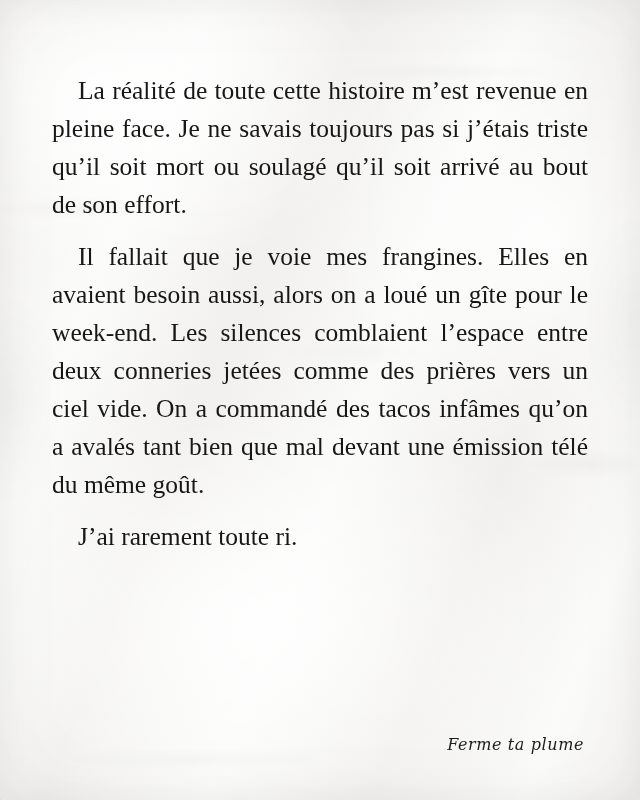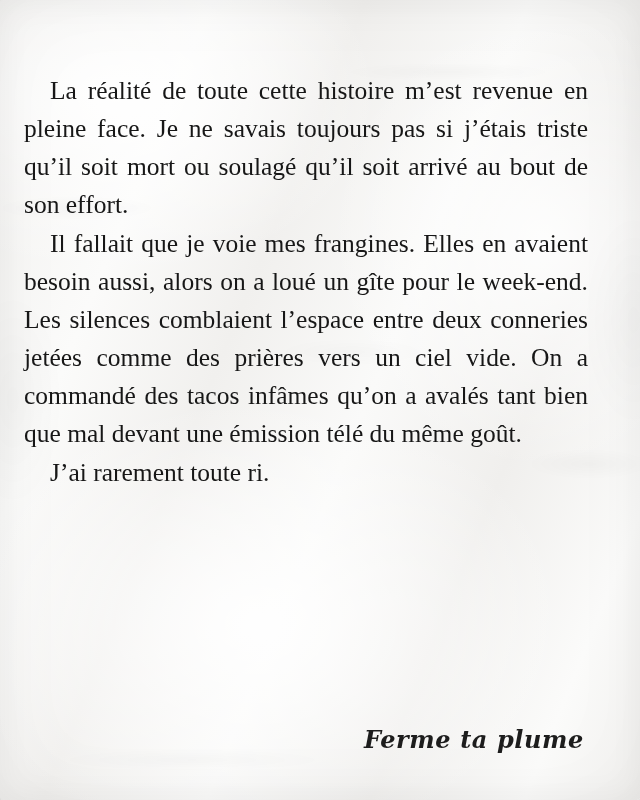--- a/index.html
+++ b/index.html
@@ -57,52 +57,51 @@
     inset: 0;
     pointer-events: none;
     box-shadow:
       inset 0 0 34px rgba(0,0,0,0.05),
       inset 0 0 90px rgba(0,0,0,0.03);
   }
 
   .content {
     position: relative;
     z-index: 3;
-    padding: 72px 52px 0 24px;
+    padding: 72px 52px 0 52px;
   }
   .body-text {
     color: #171717;
     font-size: 25.5px;
     line-height: 1.49;
     text-align: justify;
     text-justify: inter-word;
     hyphens: none;
   }
   .para {
     margin: 0;
     text-indent: 26px;
   }
   .para + .para {
-    margin-top: 1px;
+    margin-top: 14px;
     font-family: Liberation Serif, serif;
   }
   .signature-wrap {
     position: absolute;
     right: 56px;
     bottom: 46px;
     z-index: 3;
   }
   .signature {
     font-family: "DejaVu Serif", serif;
     font-style: italic;
-    font-size: 24px;
+    font-size: 16px;
     color: #1d1d1d;
     letter-spacing: 0.6px;
     white-space: nowrap;
-    font-weight: bold;
   }
 </style>
 </head>
 <body>
 
 <div class="page">
 
   <div class="crease-layer"></div>
   <div class="crease-layer-2"></div>
   <div class="edge-shade"></div>

